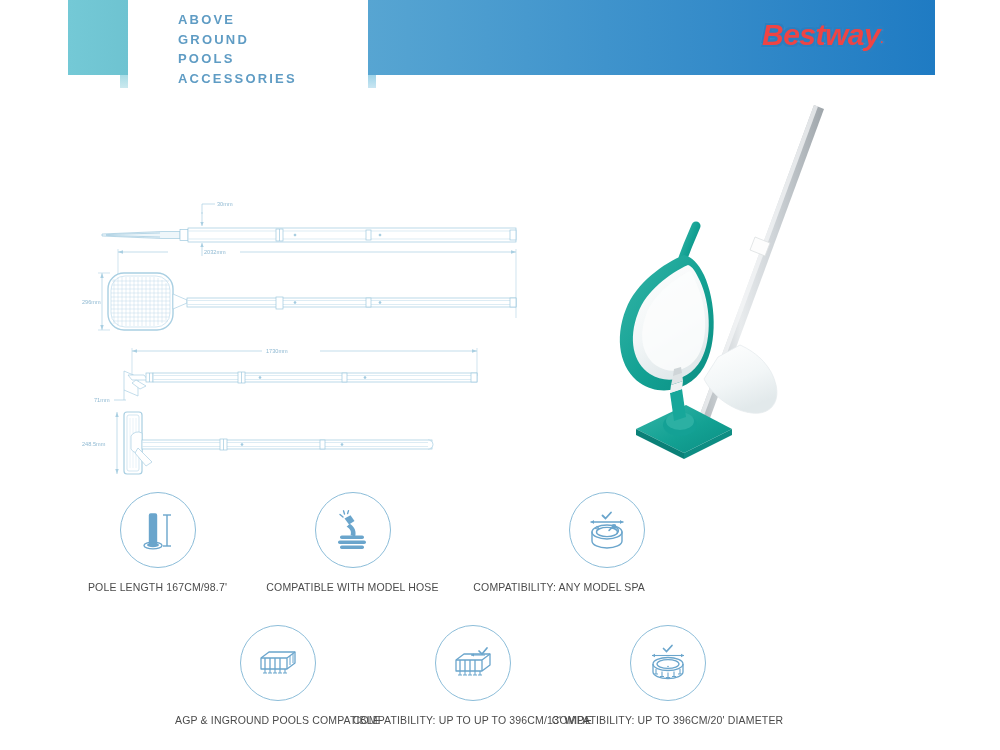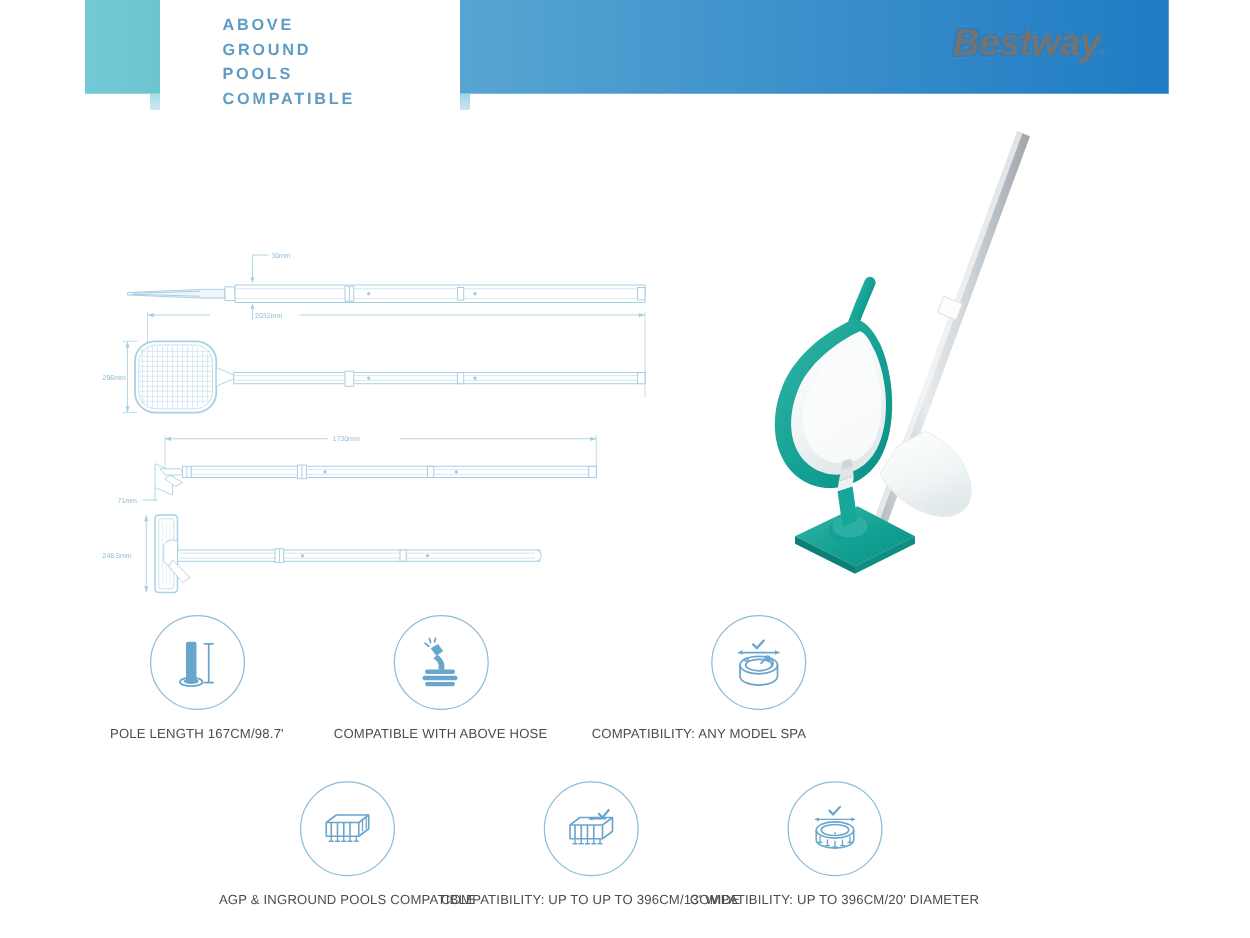--- a/index.html
+++ b/index.html
@@ -39,21 +39,21 @@
     font-size:13px; font-weight:bold; letter-spacing:2.2px;
     color:#5f9cc4;
     white-space:nowrap;
   }
   #logo-wrap {
     position:absolute; left:762px; top:18px;
     width:150px; height:40px;
   }
   #logo-text {
     font-size:30px; font-style:italic; font-weight:bold;
-    color:#737373; letter-spacing:-0.5px;
+    color:#ef4444; letter-spacing:-0.5px;
     text-shadow:
       -1.6px -1.6px 0 #2b7fc0, 1.6px -1.6px 0 #2b7fc0,
       -1.6px  1.6px 0 #2b7fc0, 1.6px  1.6px 0 #2b7fc0,
       0 0 3px rgba(255,255,255,.5);
     white-space:nowrap;
     text-align:right;
   }
   #logo-r { font-size:11px; font-style:normal; vertical-align:2px; }
 
   
@@ -93,21 +93,21 @@
   <div id="header">
     <div class="band" id="band-teal"></div>
     <div id="band-teal-tab"></div>
     <div class="band" id="band-blue"></div>
     <div id="band-blue-tab"></div>
 
     <div id="title-block">
       <span class="tl">ABOVE</span>
       <span class="tl">GROUND</span>
       <span class="tl">POOLS</span>
-      <span class="tl">COMPATIBLE</span>
+      <span class="tl">ACCESSORIES</span>
     </div>
 
     <div id="logo-wrap">
       <span id="logo-text"><span>Bestway</span><span id="logo-r">.</span></span>
     </div>
   </div>
 
   <div id="tech">
     <svg width="460" height="285" viewBox="0 0 460 285" xmlns="http://www.w3.org/2000/svg">
       <g stroke="#9fc9de" fill="none" stroke-width="0.7">
@@ -351,21 +351,21 @@
             <g fill="#6aa5cc">
               <path d="M13,10 L10,7.5 M14.5,7 L13.5,3.8 M17.6,6.6 L18.5,3.6" stroke="#6aa5cc" stroke-width="1.4" fill="none" stroke-linecap="round"></path>
               <path d="M14.5,11.5 L20.5,8.2 L24.5,14 L19,17.6 Z"></path>
               <path d="M19.8,16.8 C25,20 26.4,25 25.2,29.5 L20.6,28.2 C21.6,25 20.6,21.8 16.6,19.8 Z"></path>
               <rect x="10" y="28.5" width="24" height="3.6" rx="1.8"></rect>
               <rect x="8" y="33.5" width="28" height="3.6" rx="1.8"></rect>
               <rect x="10" y="38.5" width="24" height="3.4" rx="1.7"></rect>
             </g>
           </svg>
         </div>
-        <div class="fcap">COMPATIBLE WITH ABOVE HOSE</div>
+        <div class="fcap">COMPATIBLE WITH MODEL HOSE</div>
       </div>
 
       <div class="fcell w-spa">
         <div class="icon-circle">
           <svg width="48" height="48" viewBox="0 0 48 48">
             <g fill="none" stroke="#6aa5cc" stroke-width="1.4" stroke-linecap="round">
               <path d="M19.5,9.5 L22.5,12.5 L28,6.5" stroke-width="1.8"></path>
               <line x1="8" y1="16" x2="40" y2="16"></line>
               <path d="M8,16 l3,-2 v4 Z" fill="#6aa5cc" stroke="none"></path>
               <path d="M40,16 l-3,-2 v4 Z" fill="#6aa5cc" stroke="none"></path>

